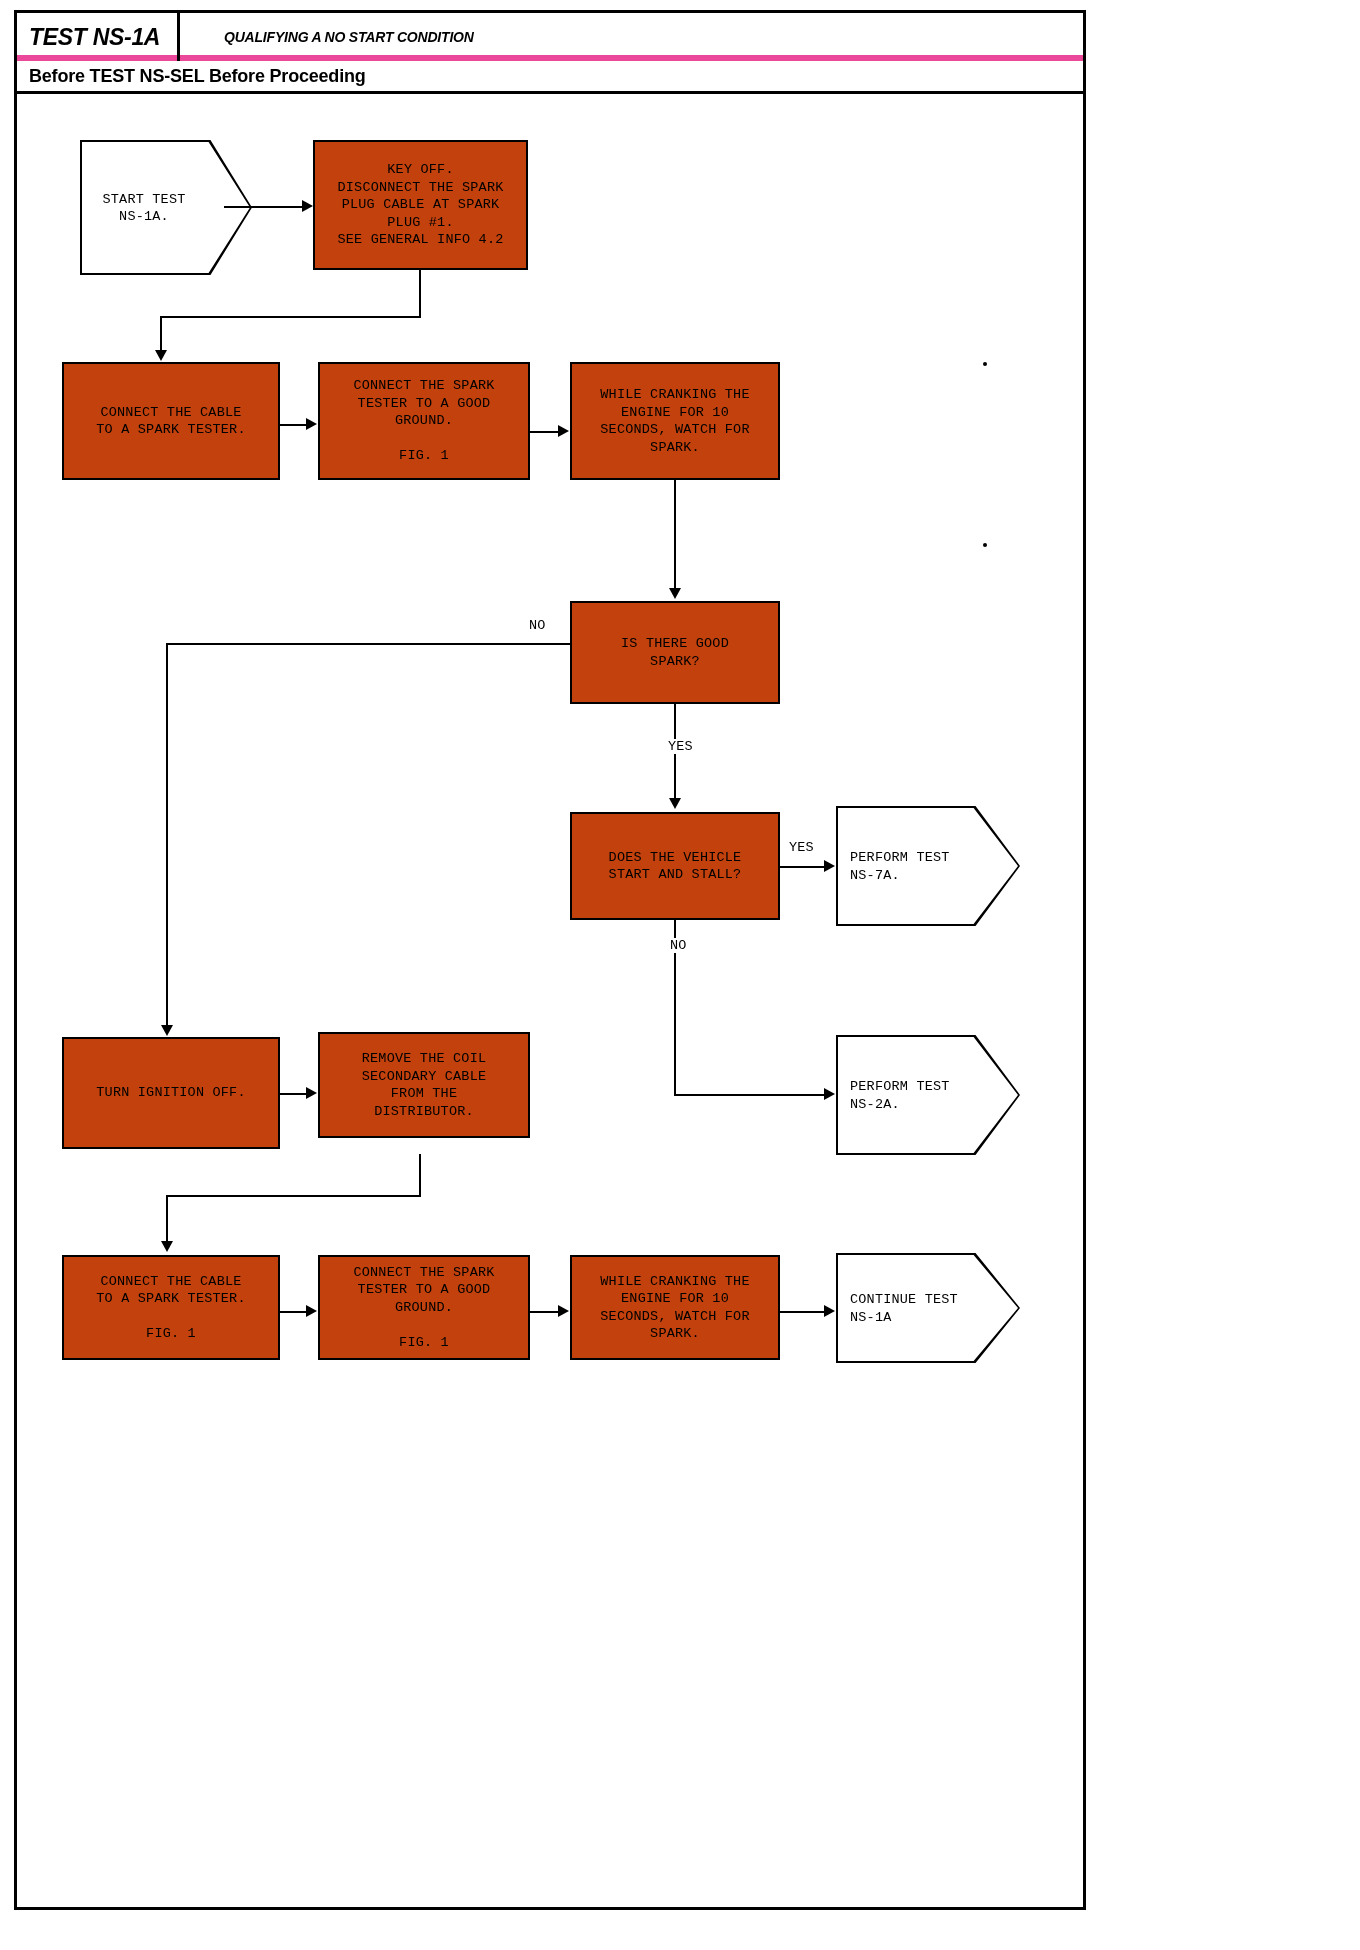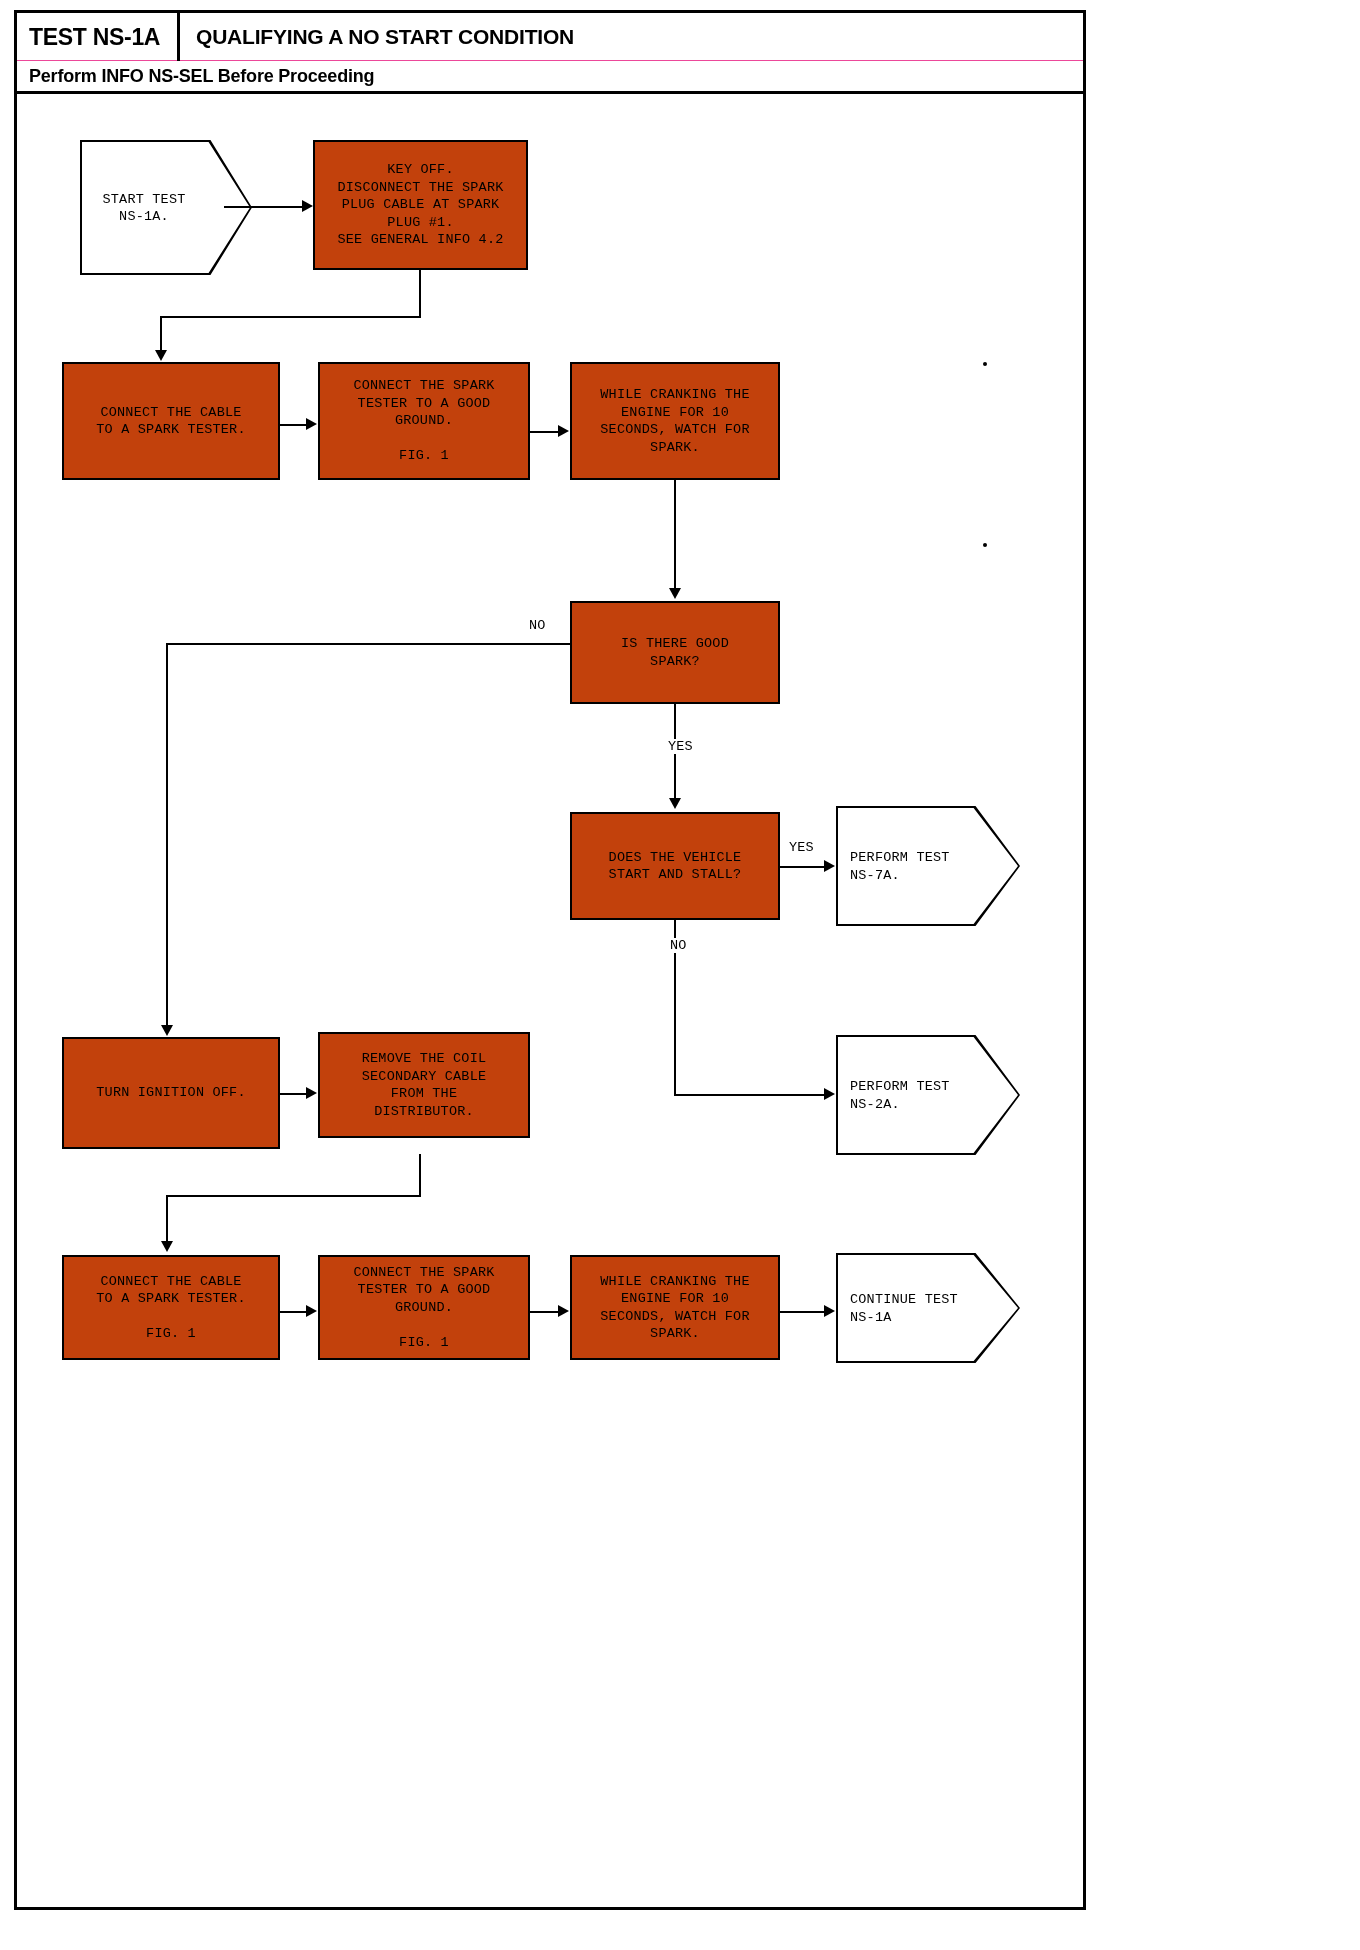--- a/index.html
+++ b/index.html
@@ -32,21 +32,22 @@
   }
 
   
   .hdr-row1 {
     position: absolute;
     left: 17px;
     top: 13px;
     width: 1066px;
     height: 48px;
     box-sizing: border-box;
-    border-bottom: 1px solid #ec4899;
+    border-bottom: 6px solid #ec4899;
+    font-style: italic;
   }
   .hdr-code-cell {
     position: absolute;
     left: 0;
     top: 0;
     width: 163px;
     height: 48px;
     box-sizing: border-box;
     border-right: 3px solid #000;
     display: flex;
@@ -64,24 +65,25 @@
     left: 163px;
     top: 0;
     width: 903px;
     height: 48px;
     display: flex;
     align-items: center;
     padding-left: 16px;
     box-sizing: border-box;
   }
   .hdr-title-text {
-    font-size: 21px;
+    font-size: 14px;
     font-weight: bold;
     letter-spacing: -0.2px;
     white-space: nowrap;
+    margin-left: 28px;
   }
   .hdr-row2 {
     position: absolute;
     left: 17px;
     top: 61px;
     width: 1066px;
     height: 33px;
     box-sizing: border-box;
     border-bottom: 3px solid #000;
     display: flex;
@@ -198,21 +200,21 @@
 
   <div class="hdr-row1">
     <div class="hdr-code-cell">
       <span class="hdr-code-text">TEST NS-1A</span>
     </div>
     <div class="hdr-title-cell">
       <span class="hdr-title-text">QUALIFYING A NO START CONDITION</span>
     </div>
   </div>
   <div class="hdr-row2">
-    <span class="hdr-sub-text">Perform INFO NS-SEL Before Proceeding</span>
+    <span class="hdr-sub-text">Before TEST NS-SEL Before Proceeding</span>
   </div>
 
   <div class="node term-arrow" style="left:80px; top:140px; width:172px; height:135px;">
     <div class="term-inner"></div>
     <span class="term-label node-text" style="left:0; top:50%; transform:translateY(-50%); width:128px;">START TEST
 NS-1A.</span>
   </div>
 
   <div class="node proc-box" style="left:313px; top:140px; width:215px; height:130px;">
     <span class="node-text">KEY OFF.

